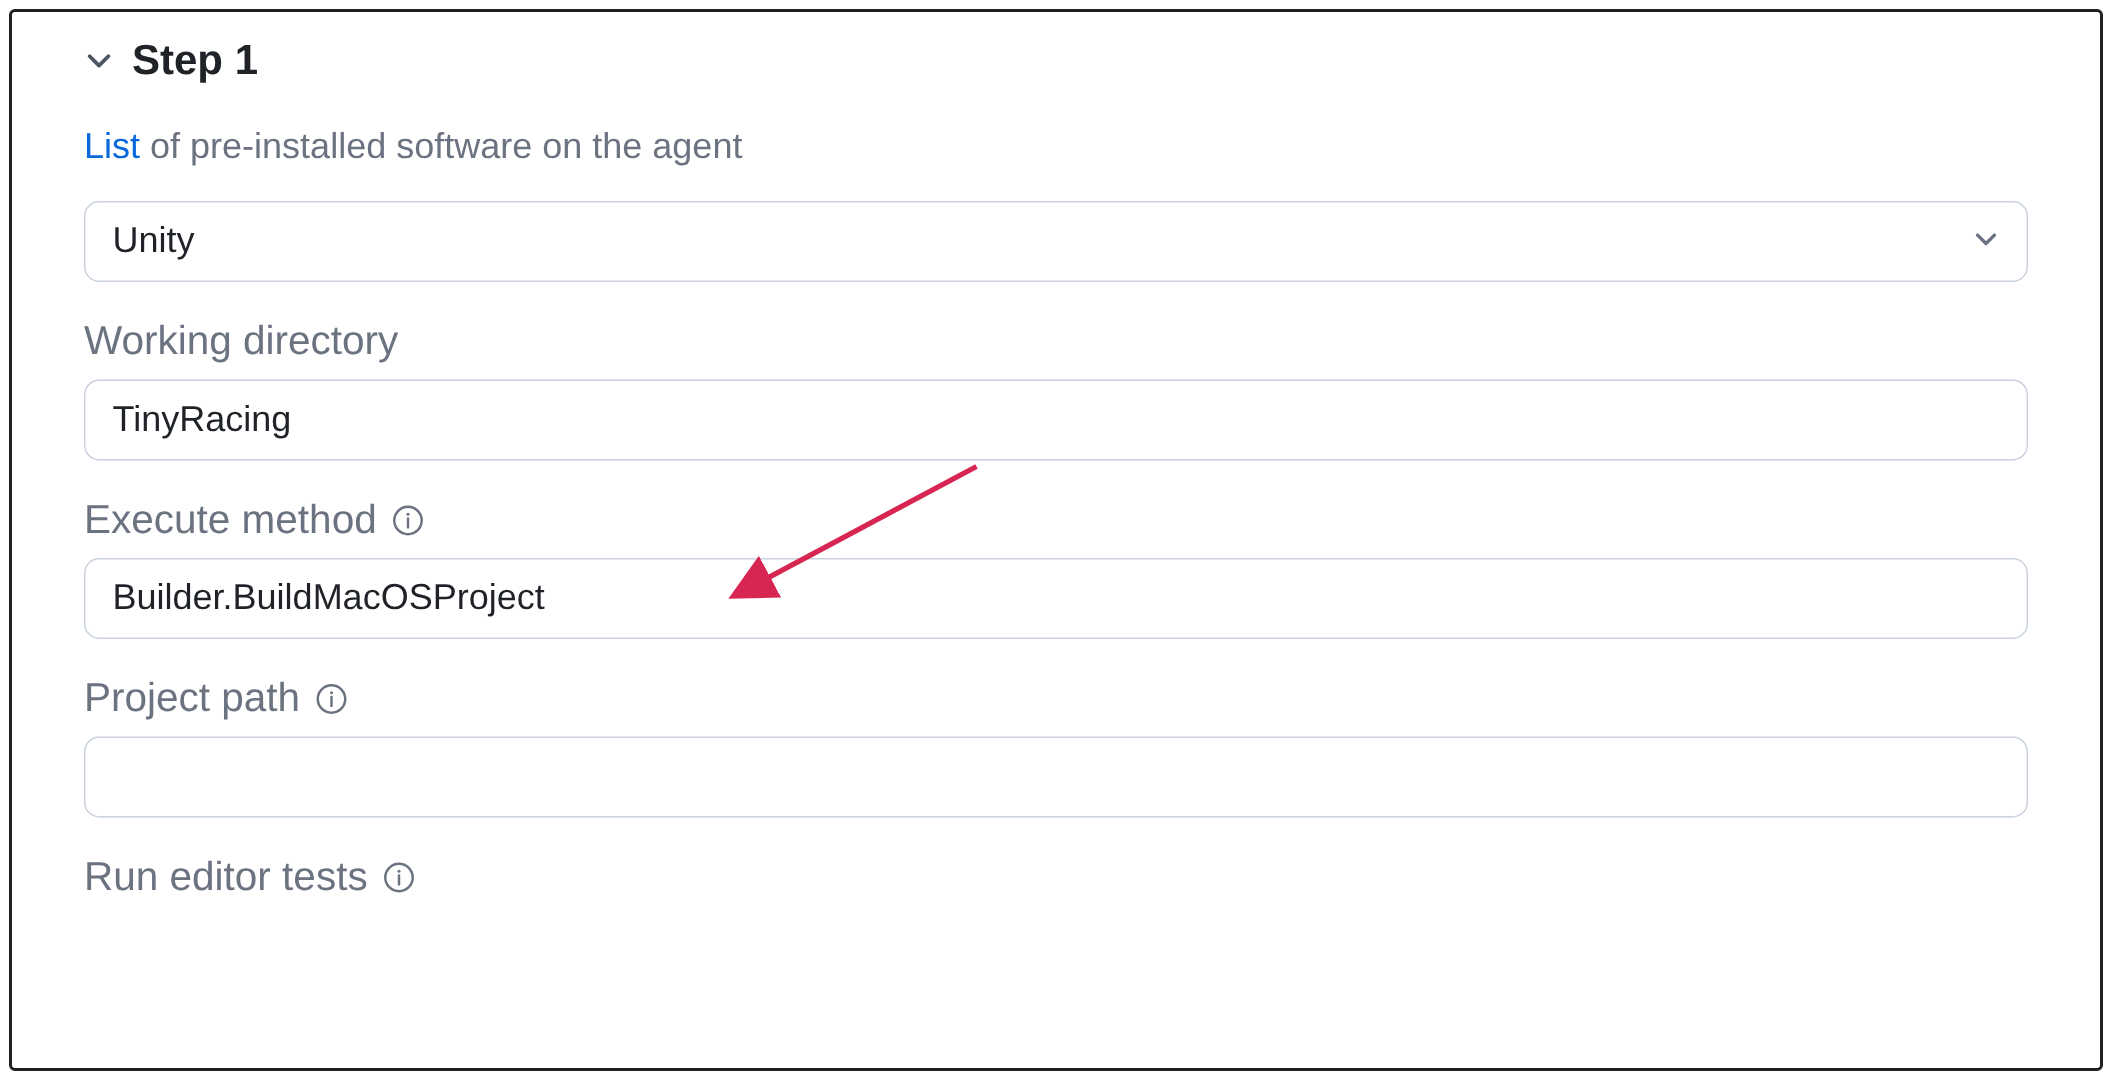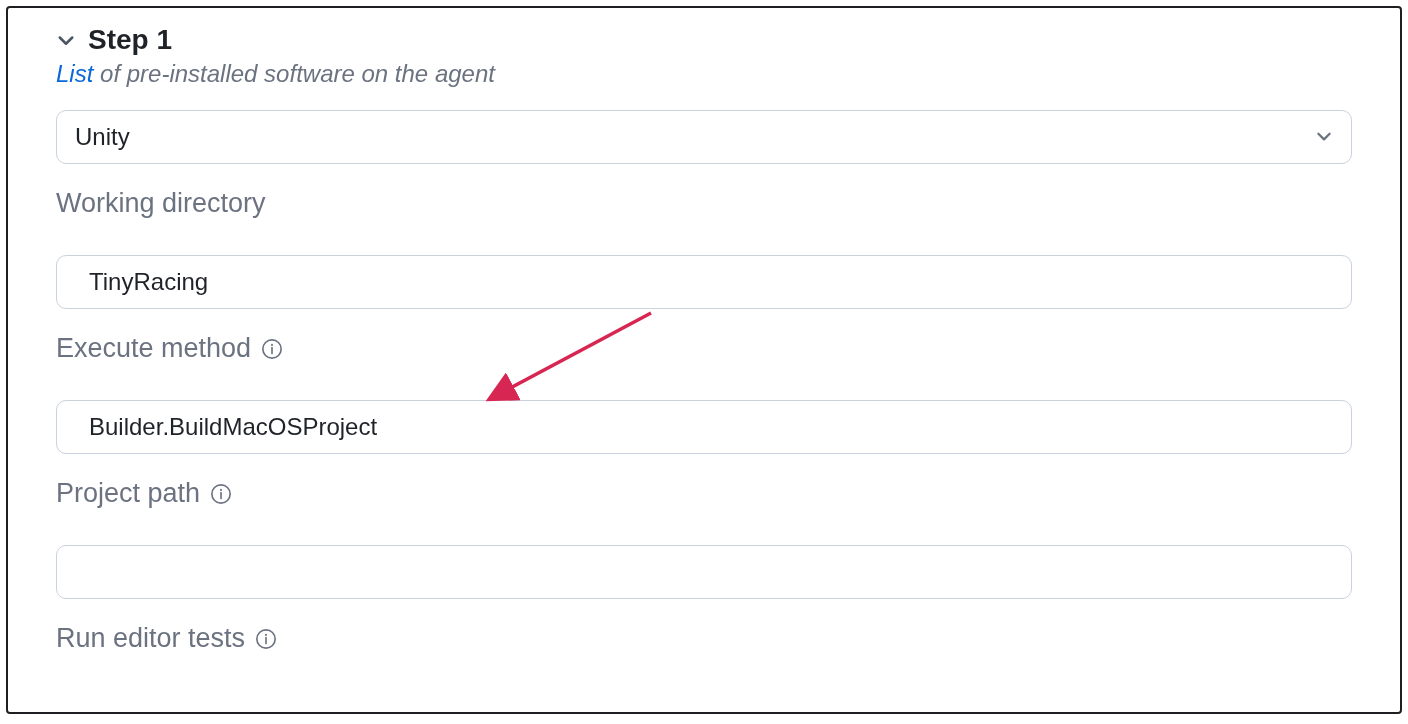--- a/index.html
+++ b/index.html
@@ -18,40 +18,39 @@
       border: 2px solid #1d1f23;
       border-radius: 4px;
       padding: 16px 48px 20px 48px;
       height: 708px;
       overflow: hidden;
     }
     .step-header {
       display: flex;
       align-items: center;
       gap: 12px;
-      margin-bottom: 4px;
+      margin-bottom: 28px;
     }
     .chevron-toggle {
       display: flex;
       align-items: center;
       justify-content: center;
       color: #4b5563;
       width: 20px;
       height: 20px;
     }
     .step-title {
       font-size: 28px;
       font-weight: 700;
       color: #1f2328;
     }
     .subtext {
       font-size: 24px;
       color: #6b7280;
       margin-bottom: 22px;
-      font-style: italic;
     }
     .subtext .link {
       color: #0969da;
       cursor: pointer;
     }
     .field-group {
       margin-bottom: 24px;
     }
     .field-label {
       font-size: 27px;
@@ -82,25 +81,24 @@
     }
     .select-control .caret {
       color: #6b7280;
     }
     .text-input {
       width: 100%;
       border: 1px solid #c9d2dd;
       border-radius: 10px;
       background: #fff;
       height: 54px;
-      padding: 0 32px;
+      padding: 0 18px;
       font-size: 24px;
       color: #1f2328;
       font-family: inherit;
-      margin-top: 26px;
     }
     .arrow-annotation {
       position: absolute;
       pointer-events: none;
     }
     .relative-wrap {
       position: relative;
     }
   </style>
 </head>

